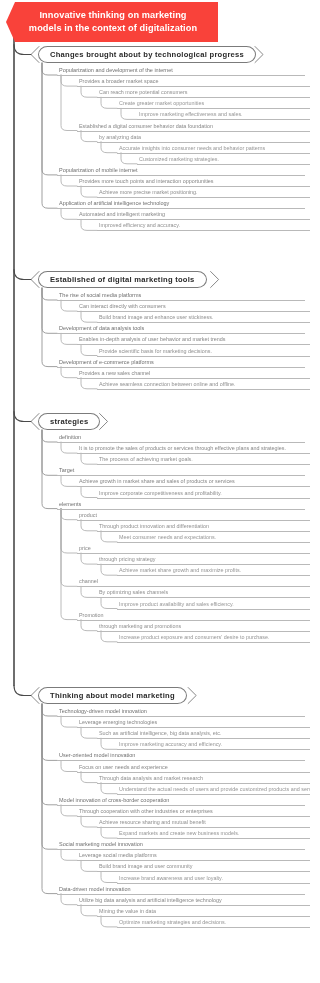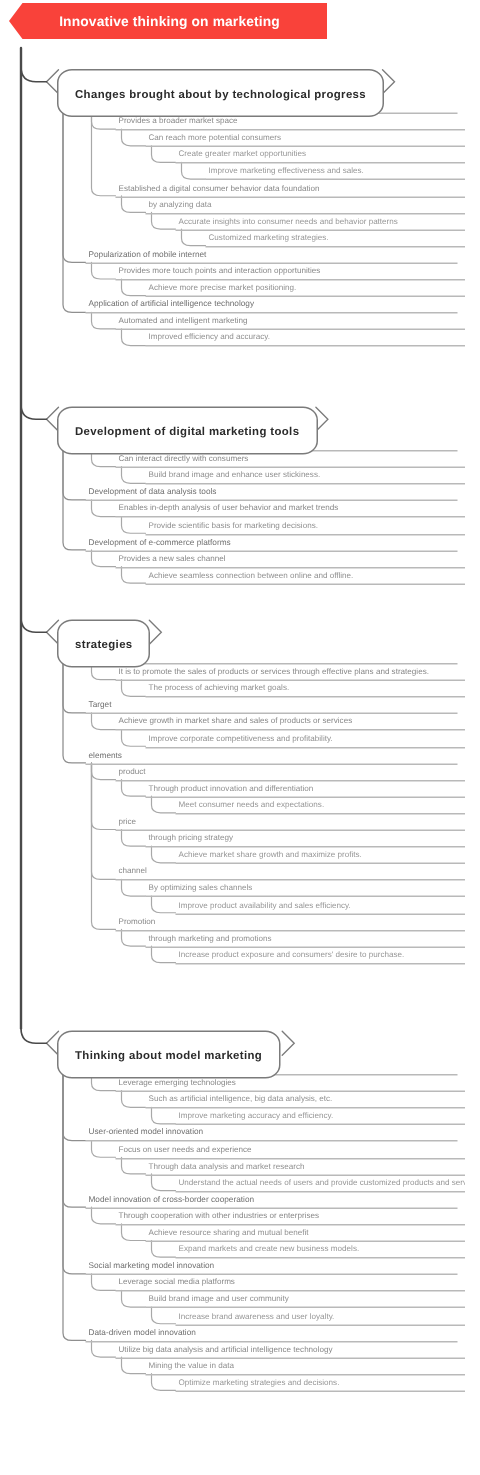--- a/index.html
+++ b/index.html
@@ -12,21 +12,21 @@
     position: relative;
     width: 310px;
     height: 983px;
     overflow: hidden;
     background: #ffffff;
   }
   
   #root-topic {
     position: absolute;
     left: 6px; top: 2px;
-    width: 212px; height: 24px;
+    width: 212px; height: 40px;
     background: #f9423a;
     color: #ffffff;
     font-size: 9.2px;
     font-weight: bold;
     line-height: 13px;
     text-align: center;
     display: flex;
     align-items: center;
     justify-content: center;
     padding: 0 12px 0 14px;
@@ -41,21 +41,21 @@
     position: absolute;
     left: 0; top: 0;
     width: 310px; height: 983px;
     z-index: 1;
     pointer-events: none;
   }
 
   
   .branch {
     position: absolute;
-    height: 32px;
+    height: 17px;
     background: #ffffff;
     border: 1px solid #7b7b7b;
     border-radius: 10px / 9px;
     display: flex;
     align-items: center;
     justify-content: center;
     padding: 0 11px;
     font-size: 7.6px;
     font-weight: bold;
     color: #2a2a2a;
@@ -178,20 +178,21 @@
       <path d="M 42 704 L 42 888.6000000000004 Q 42 893.6000000000004 48 893.6000000000004 L 57 893.6000000000004" fill="none" stroke="#8f8f8f" stroke-width="0.85" stroke-linecap="round"></path>
       <path d="M 61 893.6000000000004 L 61 899.7000000000004 Q 61 904.7000000000004 67 904.7000000000004 L 77 904.7000000000004" fill="none" stroke="#a8a8a8" stroke-width="0.8" stroke-linecap="round"></path>
       <path d="M 81 904.7000000000004 L 81 910.8000000000004 Q 81 915.8000000000004 87 915.8000000000004 L 97 915.8000000000004" fill="none" stroke="#a8a8a8" stroke-width="0.8" stroke-linecap="round"></path>
       <path d="M 101 915.8000000000004 L 101 921.9000000000004 Q 101 926.9000000000004 107 926.9000000000004 L 117 926.9000000000004" fill="none" stroke="#a8a8a8" stroke-width="0.8" stroke-linecap="round"></path>
       <path d="M 14 32 L 14 685.5" fill="none" stroke="#4a4a4a" stroke-width="1.6" stroke-linecap="round"></path>
     </svg>
 
   <div id="root-topic">
     <div>
       <span class="rt-line">Innovative thinking on marketing</span>
+      <span class="rt-line">models in the context of digitalization</span>
     </div>
   </div>
 
   <div id="nodes">
       <div class="branch" style="left: 38px; top: 46px;">
         <span>Changes brought about by technological progress</span>
       </div>
       <div class="sub lvl1" style="left: 57px; top: 66px; width: 248px;">Popularization and development of the internet</div>
       <div class="sub lvl2" style="left: 77px; top: 77.1px; width: 246px;">Provides a broader market space</div>
       <div class="sub lvl3" style="left: 97px; top: 88.2px; width: 244px;">Can reach more potential consumers</div>
@@ -201,21 +202,21 @@
       <div class="sub lvl3" style="left: 97px; top: 132.6px; width: 244px;">by analyzing data</div>
       <div class="sub lvl4" style="left: 117px; top: 143.7px; width: 233px;">Accurate insights into consumer needs and behavior patterns</div>
       <div class="sub lvl4" style="left: 137px; top: 154.8px; width: 213px;">Customized marketing strategies.</div>
       <div class="sub lvl1" style="left: 57px; top: 165.9px; width: 248px;">Popularization of mobile internet</div>
       <div class="sub lvl2" style="left: 77px; top: 177px; width: 246px;">Provides more touch points and interaction opportunities</div>
       <div class="sub lvl3" style="left: 97px; top: 188.1px; width: 244px;">Achieve more precise market positioning.</div>
       <div class="sub lvl1" style="left: 57px; top: 199.2px; width: 248px;">Application of artificial intelligence technology</div>
       <div class="sub lvl2" style="left: 77px; top: 210.3px; width: 246px;">Automated and intelligent marketing</div>
       <div class="sub lvl3" style="left: 97px; top: 221.4px; width: 244px;">Improved efficiency and accuracy.</div>
       <div class="branch" style="left: 38px; top: 271px;">
-        <span>Development of digital marketing tools</span>
+        <span>Established of digital marketing tools</span>
       </div>
       <div class="sub lvl1" style="left: 57px; top: 291px; width: 248px;">The rise of social media platforms</div>
       <div class="sub lvl2" style="left: 77px; top: 302.1px; width: 246px;">Can interact directly with consumers</div>
       <div class="sub lvl3" style="left: 97px; top: 313.2px; width: 244px;">Build brand image and enhance user stickiness.</div>
       <div class="sub lvl1" style="left: 57px; top: 324.3px; width: 248px;">Development of data analysis tools</div>
       <div class="sub lvl2" style="left: 77px; top: 335.4px; width: 246px;">Enables in-depth analysis of user behavior and market trends</div>
       <div class="sub lvl3" style="left: 97px; top: 346.5px; width: 244px;">Provide scientific basis for marketing decisions.</div>
       <div class="sub lvl1" style="left: 57px; top: 357.6px; width: 248px;">Development of e-commerce platforms</div>
       <div class="sub lvl2" style="left: 77px; top: 368.7px; width: 246px;">Provides a new sales channel</div>
       <div class="sub lvl3" style="left: 97px; top: 379.8px; width: 244px;">Achieve seamless connection between online and offline.</div>

